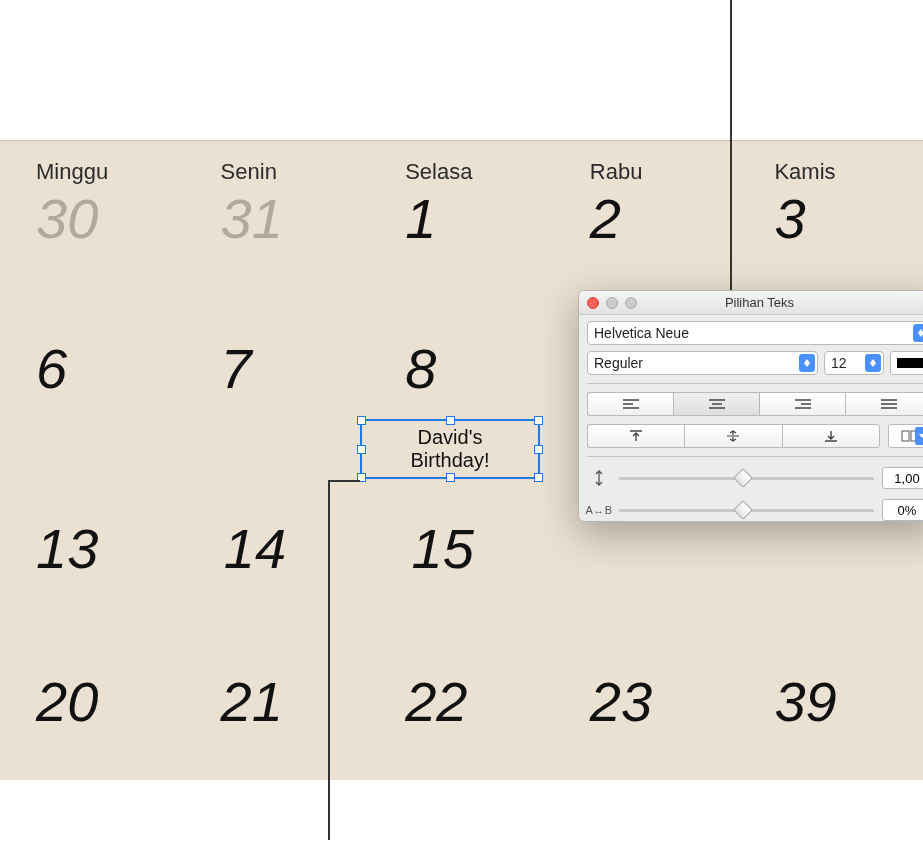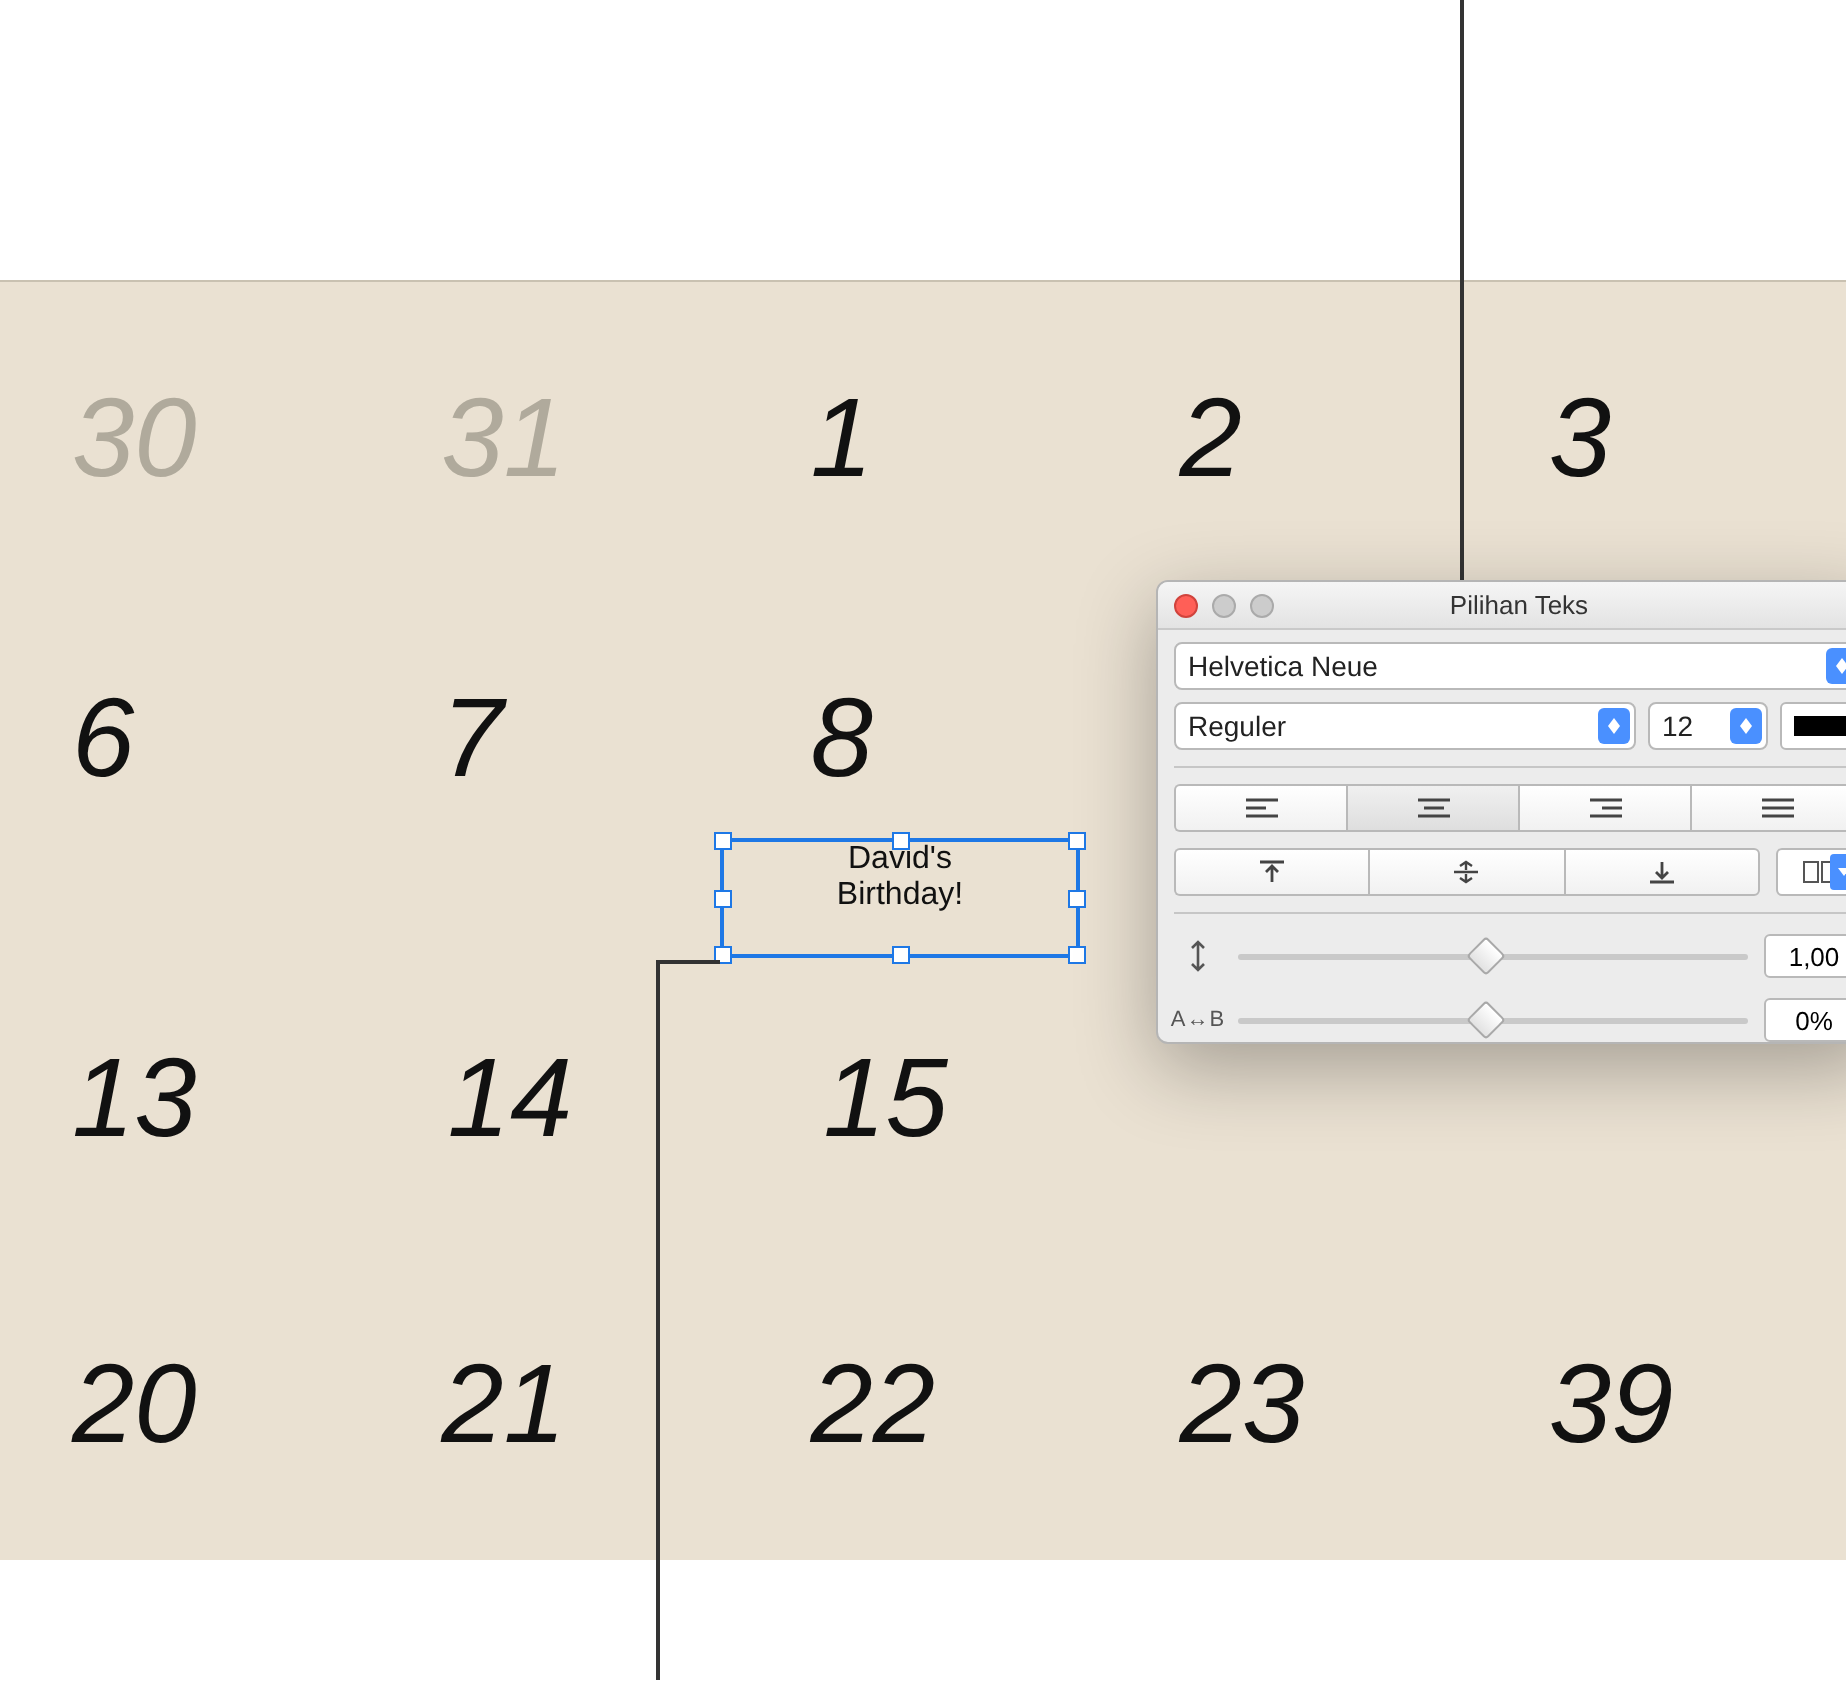--- a/index.html
+++ b/index.html
@@ -56,23 +56,23 @@
 
   .event-box {
     position: absolute;
     left: 360px;
     top: 278px;
     width: 180px;
     height: 60px;
     border: 2.5px solid #1e78e6;
     background: #eae1d2;
     display: flex;
-    align-items: flex-start;
+    align-items: center;
     justify-content: center;
-    font-size: 16px;
+    font-size: 20px;
     text-align: center;
     line-height: 1.15;
     color: #111;
   }
   .event-handle {
     position: absolute;
     width: 9px; height: 9px;
     background: #fff;
     border: 1.5px solid #1e78e6;
   }
@@ -223,20 +223,27 @@
   }
   .valbox {
     width: 50px; height:22px; border:1px solid #b9b9b9; background:#fff; font-size:13px;
     display:flex;align-items:center;justify-content:center;border-radius:3px;
   }
 </style>
 </head>
 <body>
 
 <div class="canvas">
+  <div class="cal">
+    <div class="dayhead">Minggu</div>
+    <div class="dayhead">Senin</div>
+    <div class="dayhead">Selasa</div>
+    <div class="dayhead">Rabu</div>
+    <div class="dayhead">Kamis</div>
+  </div>
 
   <div class="row row1">
     <div class="num faded">30</div>
     <div class="num faded">31</div>
     <div class="num">1</div>
     <div class="num">2</div>
     <div class="num">3</div>
   </div>
   <div class="row row2">
     <div class="num">6</div>

